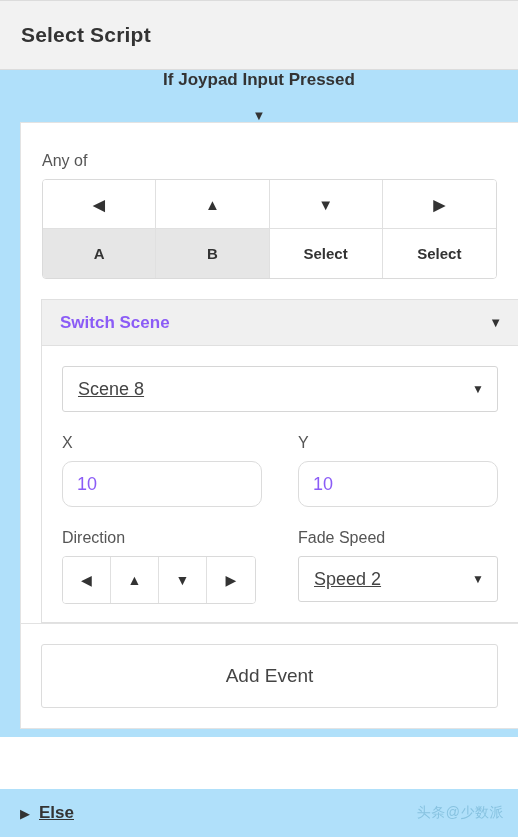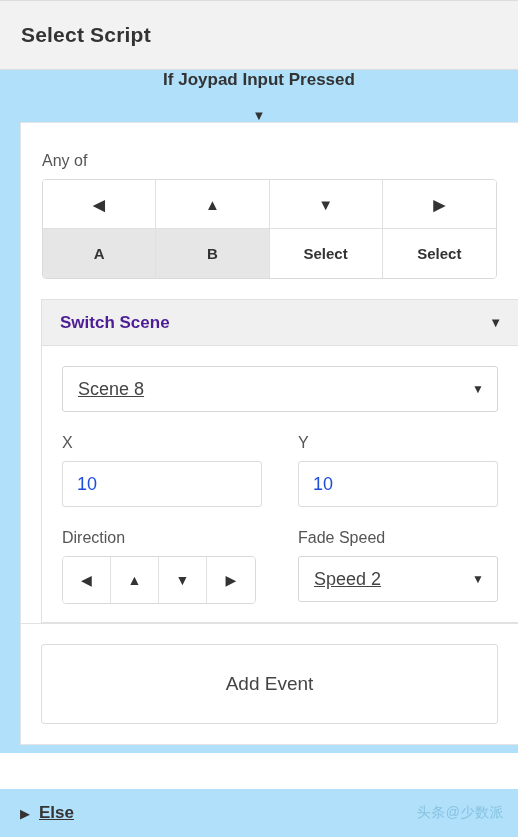--- a/index.html
+++ b/index.html
@@ -133,21 +133,21 @@
     background: #f0f0f0;
     border-bottom: 1px solid #e0e0e0;
     display: flex;
     align-items: center;
     padding: 0 16px 0 18px;
     box-sizing: border-box;
   }
   .event-card-title {
     font-size: 17px;
     font-weight: bold;
-    color: #4c1d95;
+    color: #8b5cf6;
     flex: 1;
   }
   .event-card-body {
     padding: 20px 20px 18px 20px;
   }
 
   
   .select {
     position: relative;
     height: 46px;
@@ -176,28 +176,28 @@
   .row2col {
     display: flex;
     gap: 36px;
     margin-top: 22px;
   }
   .row2col > .col { flex: 1; min-width: 0; }
 
   .text-input {
     height: 46px;
     border: 1px solid #dcdcdc;
-    border-radius: 3px;
+    border-radius: 10px;
     background: #ffffff;
     display: flex;
     align-items: center;
     padding: 0 14px;
     box-sizing: border-box;
     font-size: 18px;
-    color: #1d4ed8;
+    color: #8b5cf6;
   }
 
   
   .dir-group {
     display: inline-flex;
     border: 1px solid #dadada;
     border-radius: 4px;
     overflow: hidden;
     height: 46px;
   }
@@ -214,21 +214,21 @@
     user-select: none;
   }
   .dir-btn:last-child { border-right: none; }
 
   
   .add-event-wrap {
     border-top: 1px solid #e2e2e2;
     padding: 20px 20px 20px 20px;
   }
   .add-event-btn {
-    height: 80px;
+    height: 64px;
     border: 1px solid #dcdcdc;
     border-radius: 3px;
     background: #ffffff;
     display: flex;
     align-items: center;
     justify-content: center;
     font-size: 19px;
     color: #444444;
     box-sizing: border-box;
   }

